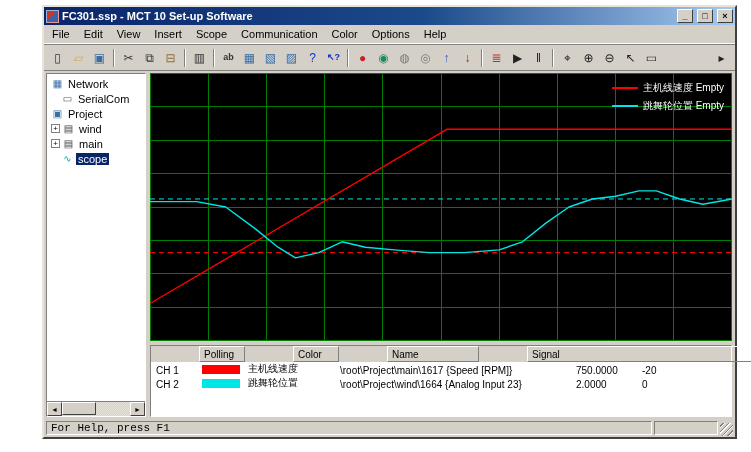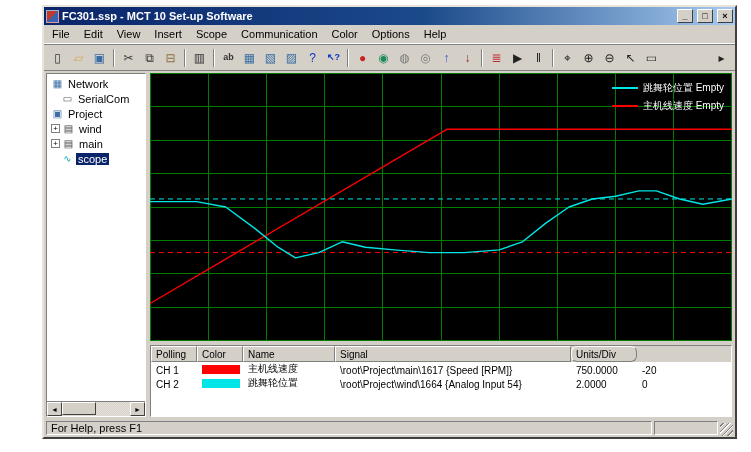--- a/index.html
+++ b/index.html
@@ -71,33 +71,33 @@
 
   .ticks{height:15px;flex:0 0 15px;display:flex;justify-content:space-between;
          font-size:9px;color:#000;padding-top:2px;}
 
   
   .chan-table{flex:1;margin-top:4px;background:#fff;border:1px solid;
               border-color:#808080 #fff #fff #808080;font-size:10px;display:flex;flex-direction:column;}
   .thead{display:flex;height:16px;flex:0 0 16px;background:#d4d0c8;font-size:10px;}
   .hcell{display:flex;align-items:center;padding:0 4px;
          border-right:1px solid #808080;border-top:1px solid #fff;border-left:1px solid #fff;
-         border-bottom:1px solid #808080;white-space:nowrap;overflow:hidden;}
+         border-bottom:1px solid #808080;white-space:nowrap;overflow:hidden;margin-left:48px;}
   .trow{display:flex;height:14px;align-items:flex-end;background:#fff;}
   .tcell{padding:0 5px;white-space:nowrap;overflow:hidden;}
   .c-polling{width:46px;flex:0 0 46px;}
   .c-color{width:46px;flex:0 0 46px;}
   .c-name{width:92px;flex:0 0 92px;}
   .c-signal{width:236px;flex:0 0 236px;}
   .c-units{width:66px;flex:0 0 66px;border-radius:6px;}
   .c-pos{flex:1;}
   .swatch{width:38px;height:9px;}
 
   
-  .statusbar{height:18px;flex:0 0 18px;display:flex;align-items:center;gap:2px;padding:1px 2px;}
+  .statusbar{height:18px;flex:0 0 18px;display:flex;align-items:center;gap:2px;padding:1px 2px;font-family:Liberation Mono, monospace;}
   .status-main{flex:1;height:14px;font-size:11px;display:flex;align-items:center;padding:0 4px;
                border:1px solid;border-color:#808080 #fff #fff #808080;}
   .status-sub{width:64px;height:14px;border:1px solid;border-color:#808080 #fff #fff #808080;}
   .grip{width:13px;height:13px;align-self:flex-end;
         background:repeating-linear-gradient(135deg,transparent 0 2px,#808080 2px 3px,#fff 3px 4px);}
 </style>
 </head>
 <body>
 
 <div class="window">
@@ -227,26 +227,26 @@
             <line x1="0" y1="200.5" x2="582" y2="200.5" stroke="#007d00" stroke-width="1"></line>
             <line x1="0" y1="234.5" x2="582" y2="234.5" stroke="#007d00" stroke-width="1"></line>
             <line x1="0" y1="267.5" x2="582" y2="267.5" stroke="#007d00" stroke-width="1"></line>
             <line x1="0" y1="179.56" x2="582" y2="179.56" stroke="#ff0000" stroke-width="1" stroke-dasharray="5 4"></line>
             <line x1="0" y1="125.95999999999998" x2="582" y2="125.95999999999998" stroke="#00e5e5" stroke-width="1" stroke-dasharray="5 4"></line>
             <polyline points="0.0,230.5 296.8,56.3 582.0,56.3" fill="none" stroke="#ff0000" stroke-width="1.4" stroke-linejoin="round"></polyline>
             <polyline points="0.0,128.6 46.6,128.6 75.7,134.0 104.8,155.4 128.0,174.2 145.5,184.9 168.8,179.6 192.1,168.8 215.3,174.2 244.4,176.9 279.4,179.6 314.3,179.6 349.2,176.9 372.5,168.8 395.8,150.1 419.0,134.0 442.3,126.0 465.6,123.3 488.9,117.9 506.3,117.9 529.6,126.0 552.9,131.3 582.0,126.0" fill="none" stroke="#00e5e5" stroke-width="1.4" stroke-linejoin="round"></polyline>
           </svg>
         <div class="legend">
           <div class="legend-row">
+            <span class="leg-line" style="background: rgb(255, 0, 0);"></span>
+            <span class="leg-label">主机线速度 Empty</span>
+          </div>
+          <div class="legend-row">
             <span class="leg-line" style="background: rgb(0, 229, 229);"></span>
             <span class="leg-label">跳舞轮位置 Empty</span>
-          </div>
-          <div class="legend-row">
-            <span class="leg-line" style="background: rgb(255, 0, 0);"></span>
-            <span class="leg-label">主机线速度 Empty</span>
           </div>
         </div>
       </div>
 
 
       <div class="chan-table">
         <div class="thead">
           <span class="hcell c-polling">Polling</span>
           <span class="hcell c-color">Color</span>
           <span class="hcell c-name">Name</span>
@@ -262,21 +262,21 @@
           <span class="tcell c-signal">\root\Project\main\1617 {Speed [RPM]}</span>
           <span class="tcell c-units">750.0000</span>
           <span class="tcell c-pos">-20</span>
         </div>
         <div class="trow">
           <span class="tcell c-polling">CH 2</span>
           <span class="tcell c-color">
             <span class="swatch" style="display: inline-block; background: rgb(0, 229, 229);"></span>
           </span>
           <span class="tcell c-name">跳舞轮位置</span>
-          <span class="tcell c-signal">\root\Project\wind\1664 {Analog Input 54}</span>
+          <span class="tcell c-signal">\root\Project\wind\1664 {Analog Input 23}</span>
           <span class="tcell c-units">2.0000</span>
           <span class="tcell c-pos">0</span>
         </div>
       </div>
     </div>
   </div>
 
   <div class="statusbar">
     <span class="status-main">For Help, press F1</span>
     <span class="status-sub"></span>

